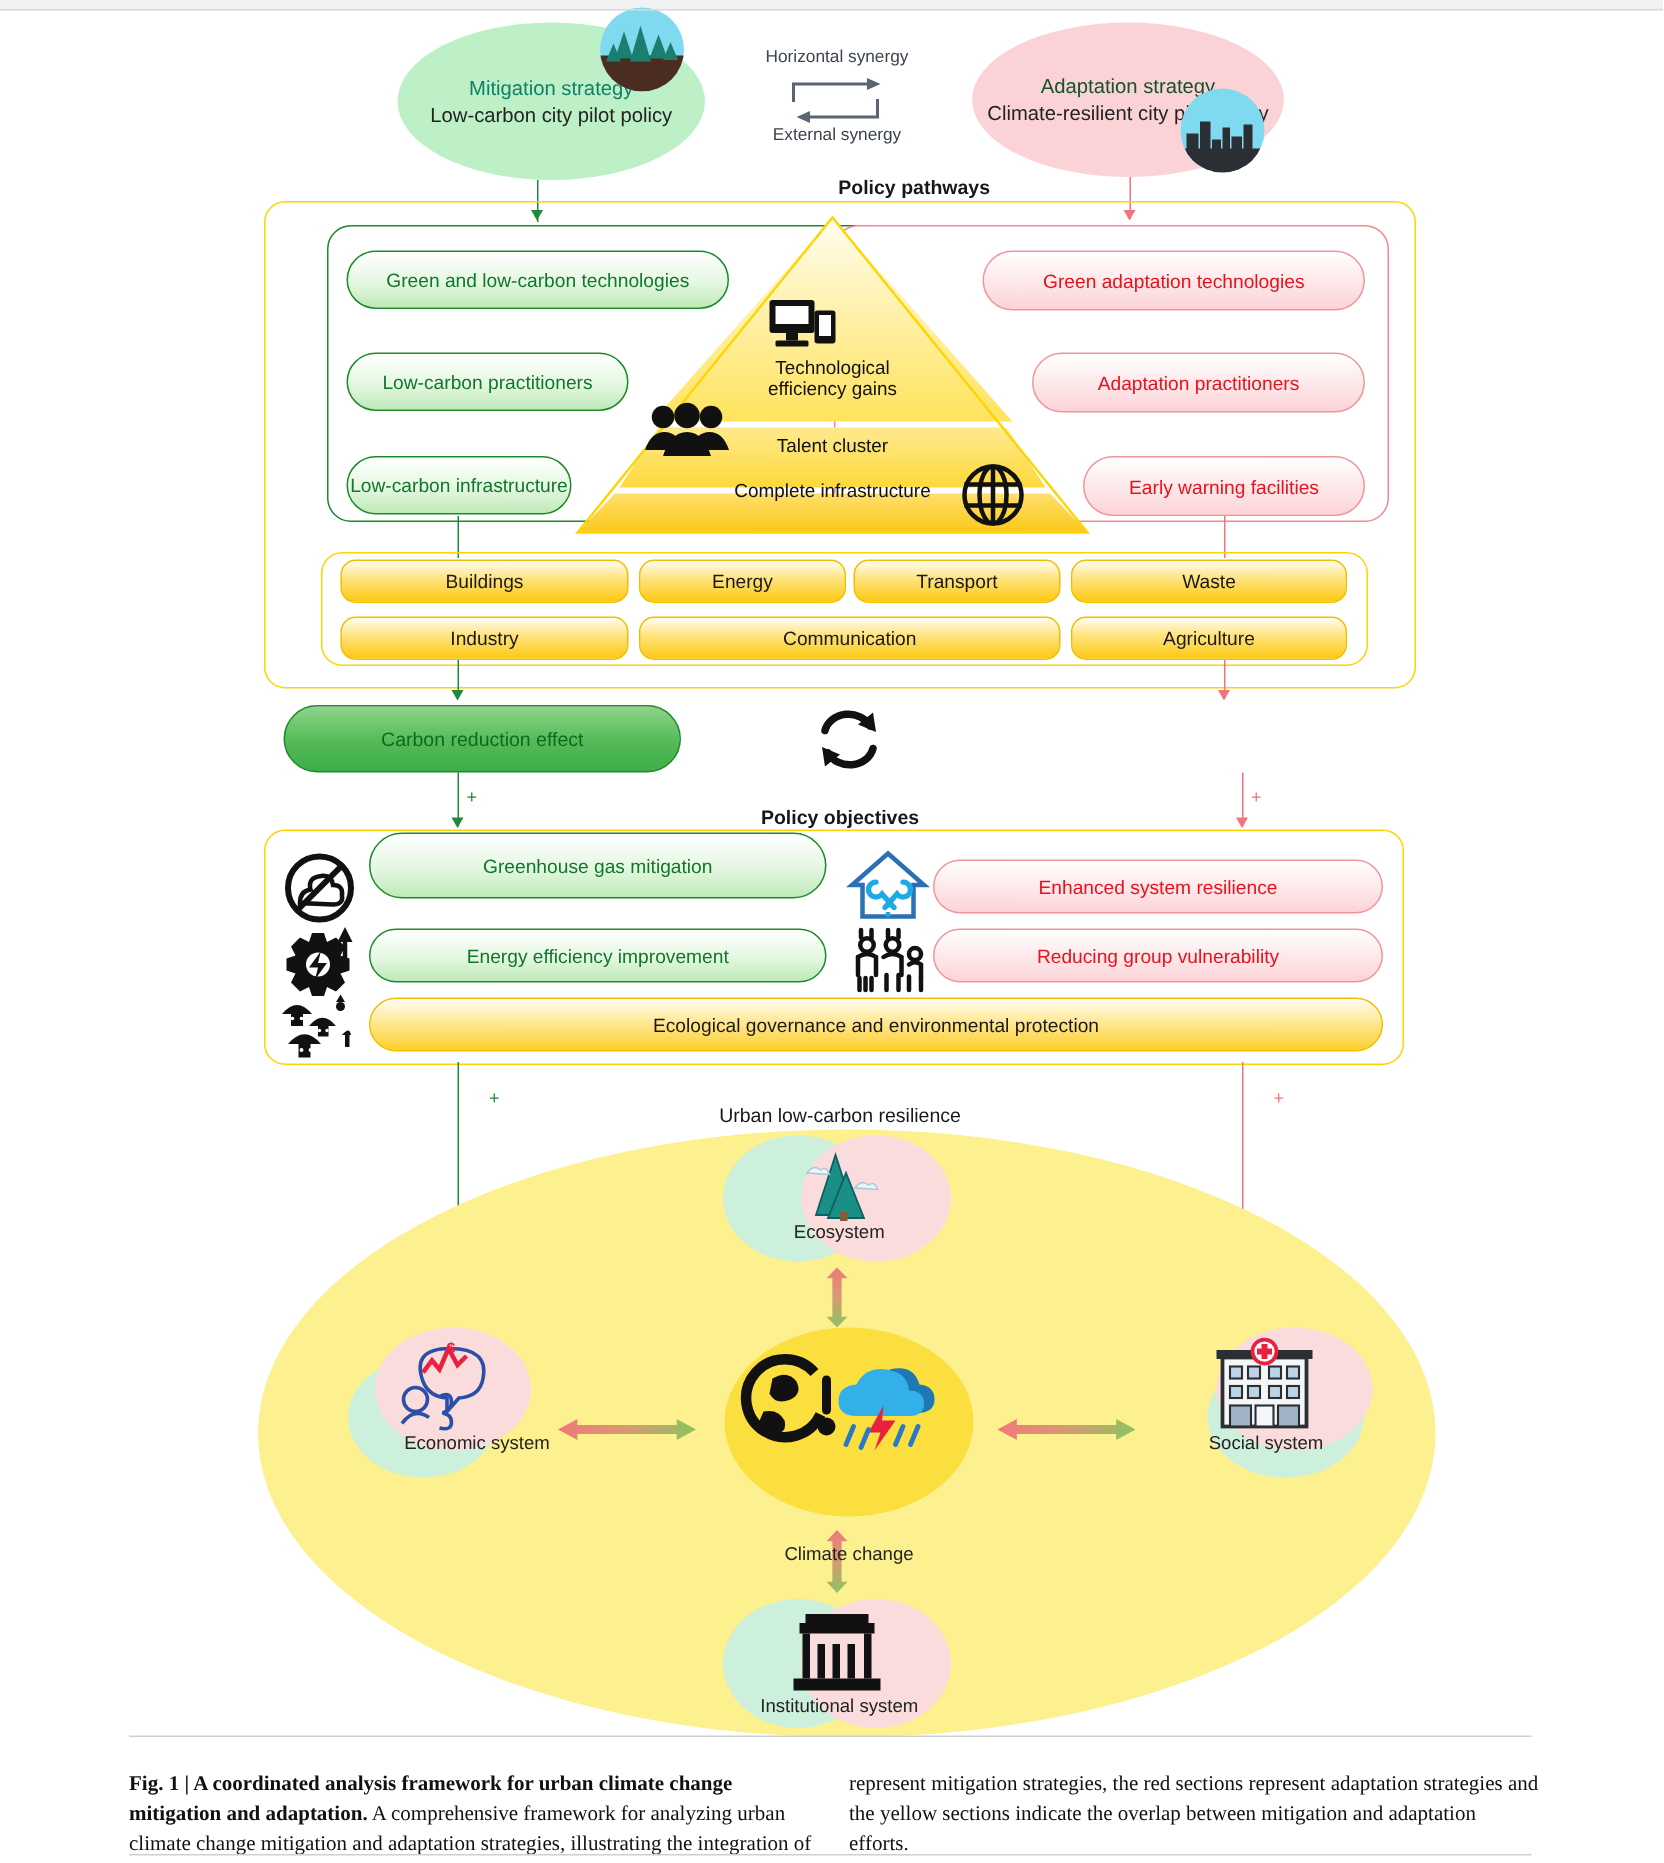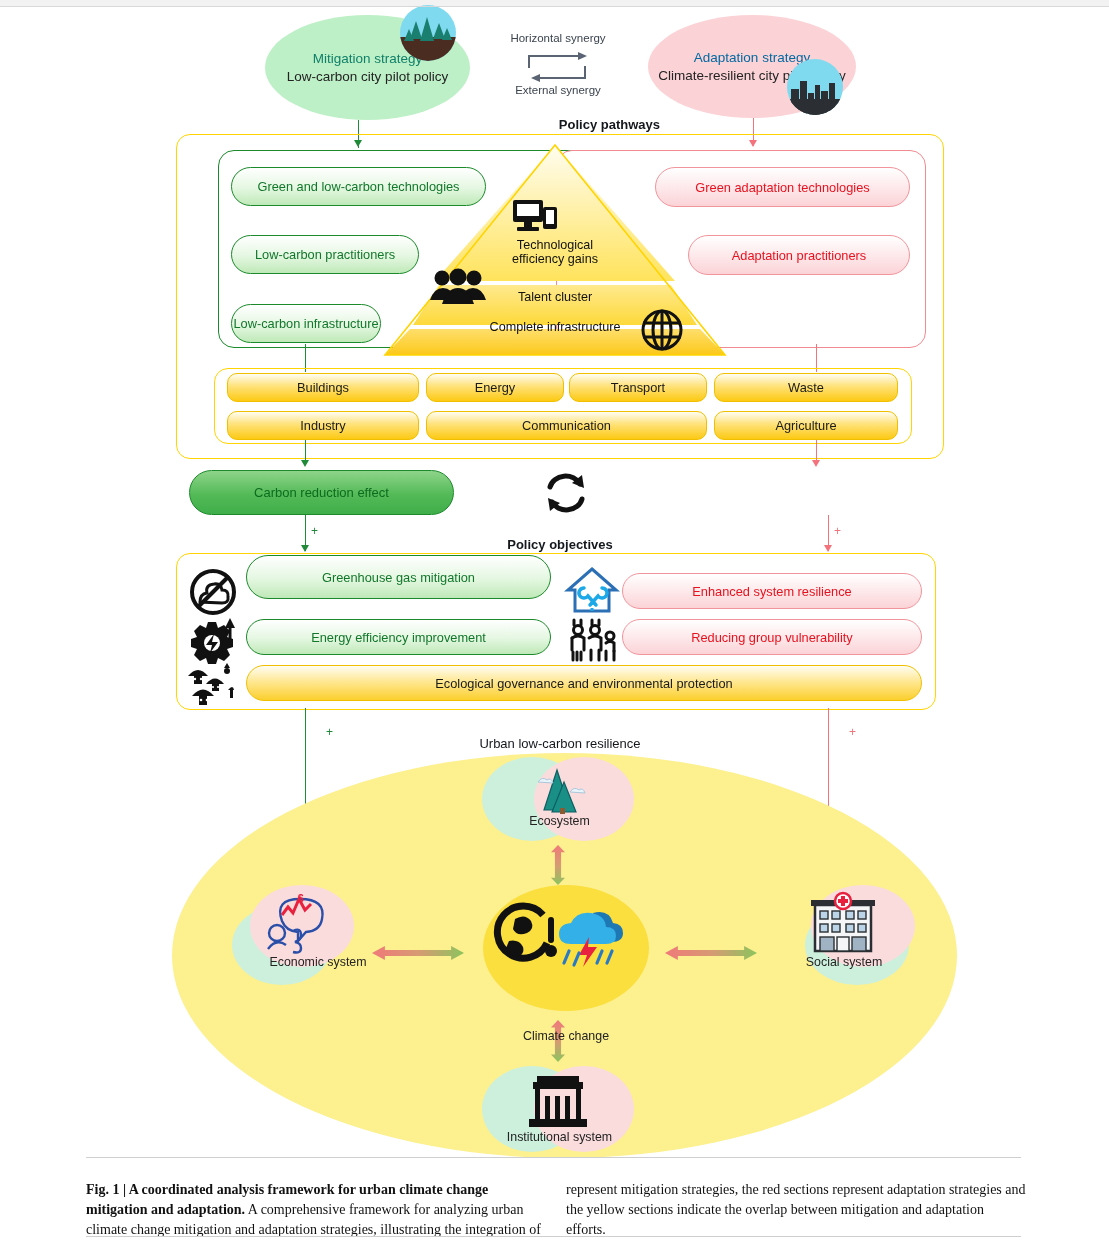--- a/index.html
+++ b/index.html
@@ -9,21 +9,21 @@
   #page::after{content:"";position:absolute;left:0;top:6px;width:1109px;height:1px;background:#d8d8d8;}
 
   .abs{position:absolute;}
 
   
   .ellipse-strategy{border-radius:50%;display:flex;flex-direction:column;align-items:center;justify-content:center;}
   .mit-ellipse{background:#bdf0c6;}
   .ada-ellipse{background:#fbd2d6;}
   .strat-title{font-size:13.5px;}
   .mit-title{color:#11806a;}
-  .ada-title{color:#0369a1;}
+  .ada-title{color:#14532d;}
   .strat-sub{font-size:13.5px;color:#232323;margin-top:3px;}
 
   .badge{border-radius:50%;overflow:hidden;position:relative;}
   .badge-forest{background:#7fdaf0;}
   .badge-forest .ground{position:absolute;left:0;bottom:0;width:100%;height:42%;background:#4a2c20;border-radius:0 0 50% 50%;}
   .badge-city{background:#7fdaf0;}
 
   
   .syn-label{font-size:11.5px;color:#3c4450;text-align:center;}
 
@@ -147,20 +147,23 @@
   <div class="abs pill pill-green" style="left:231px;top:304px;width:150px;height:39px;">
     <span>Low-carbon infrastructure</span>
   </div>
 
   <div class="abs red-box" style="left:556px;top:150px;width:368px;height:196px;"></div>
   <div class="abs pill pill-red" style="left:655px;top:167px;width:255px;height:40px;">
     <span>Green adaptation technologies</span>
   </div>
   <div class="abs pill pill-red" style="left:688px;top:235px;width:222px;height:40px;">
     <span>Adaptation practitioners</span>
+  </div>
+  <div class="abs pill pill-red" style="left:722px;top:304px;width:188px;height:40px;">
+    <span>Early warning facilities</span>
   </div>
 
   <div class="pyr-wrap" style="left:385px;top:145px;width:340px;height:210px;">
     <svg width="340" height="210" viewBox="0 0 340 210">
       <defs>
         <linearGradient id="pg1" x1="0" y1="0" x2="0" y2="1">
           <stop offset="0%" stop-color="#fffdf0"></stop>
             <stop offset="100%" stop-color="#ffe35c"></stop>
         </linearGradient>
         <linearGradient id="pg2" x1="0" y1="0" x2="0" y2="1">

